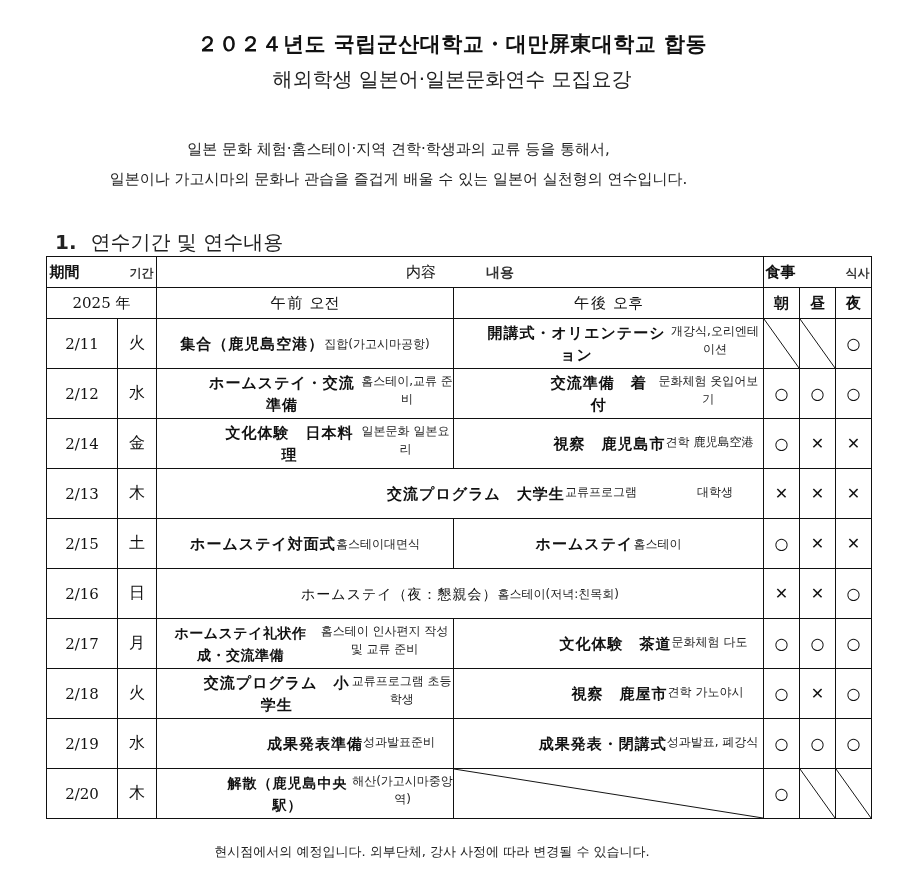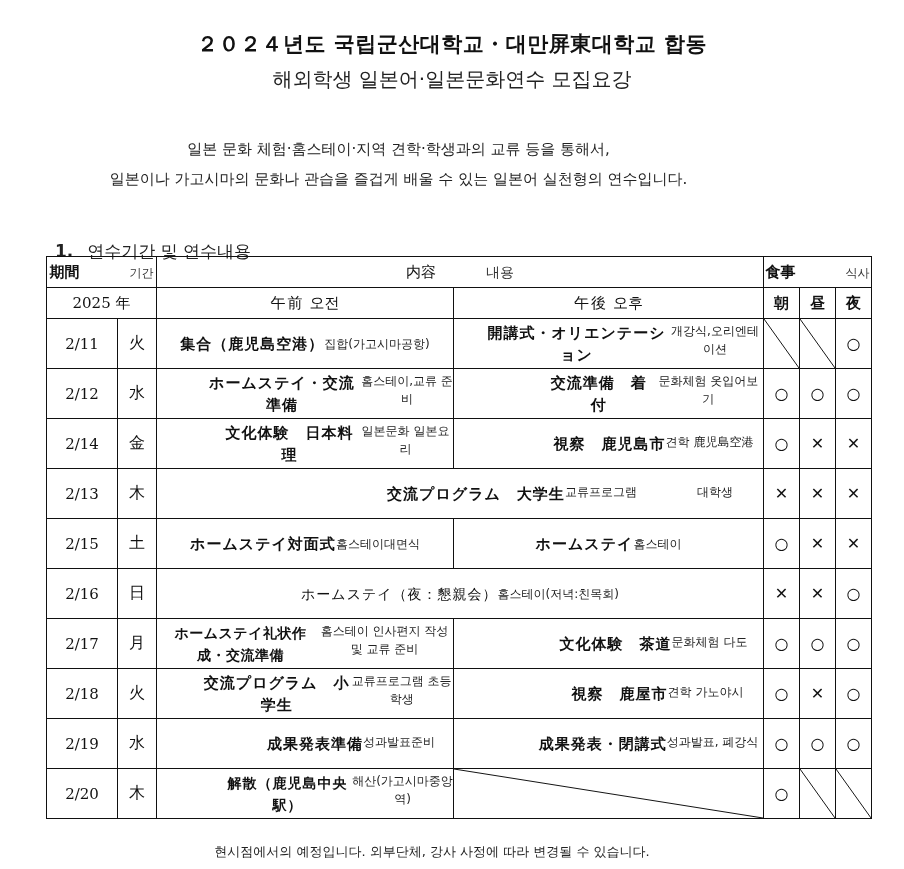--- a/index.html
+++ b/index.html
@@ -2,29 +2,29 @@
 <html><head>
 <meta charset="utf-8">
 <style>
   html, body { margin:0; padding:0; background:#ffffff; }
   body { width:904px; height:869px; position:relative; overflow:hidden; font-family:"DejaVu Sans", sans-serif; color:#111; }
   .title { position:absolute; left:0; top:30px; width:904px; text-align:center; font-size:21px; font-weight:bold; letter-spacing:0.5px; }
   .subtitle { position:absolute; left:0; top:66px; width:904px; text-align:center; font-size:20px; color:#222; }
   .intro { position:absolute; left:0; width:797px; text-align:center; font-size:15px; color:#222; }
   .intro.l1 { top:140px; }
   .intro.l2 { top:170px; }
-  .section { position:absolute; left:55px; top:229px; font-size:17px; color:#222;margin-top:11px; }
+  .section { position:absolute; left:55px; top:229px; font-size:20px; color:#222; }
   .section .num { font-weight:bold; margin-right:14px; }
 
   table.sched { position:absolute; left:46px; top:256px; border-collapse:collapse; table-layout:fixed; width:825px; }
   table.sched td { border:1.5px solid #111; padding:0; vertical-align:middle; text-align:center; position:relative; }
   .h1 { height:31px; font-size:15px; }
   .h2 { height:31px; font-size:15px;margin-left:48px; }
   .h-strong { font-weight:bold; }
-  .h-small { font-size:12px; color:#333; font-weight:normal;margin-left:45px; }
+  .h-small { font-size:12px; color:#333; font-weight:bold;margin-left:45px; }
   .row { height:50px; }
   .date { font-family:"DejaVu Serif", serif; font-size:15px; }
   .dow { font-size:16px; }
   .cell-inner { display:flex; flex-direction:row; justify-content:center; align-items:center; height:100%; }
   .jp { font-size:15px; font-weight:bold; letter-spacing:1px; line-height:22px; }
   .kr { font-size:12px; color:#222; line-height:18px; }
   .meal { font-size:16px; }
   .diag svg { position:absolute; left:0; top:0; width:100%; height:100%; }
   .footnote { position:absolute; left:0; top:843px; width:724px; text-align:center; font-size:13px; color:#222; padding-left:140px; box-sizing:border-box; }
 </style>

